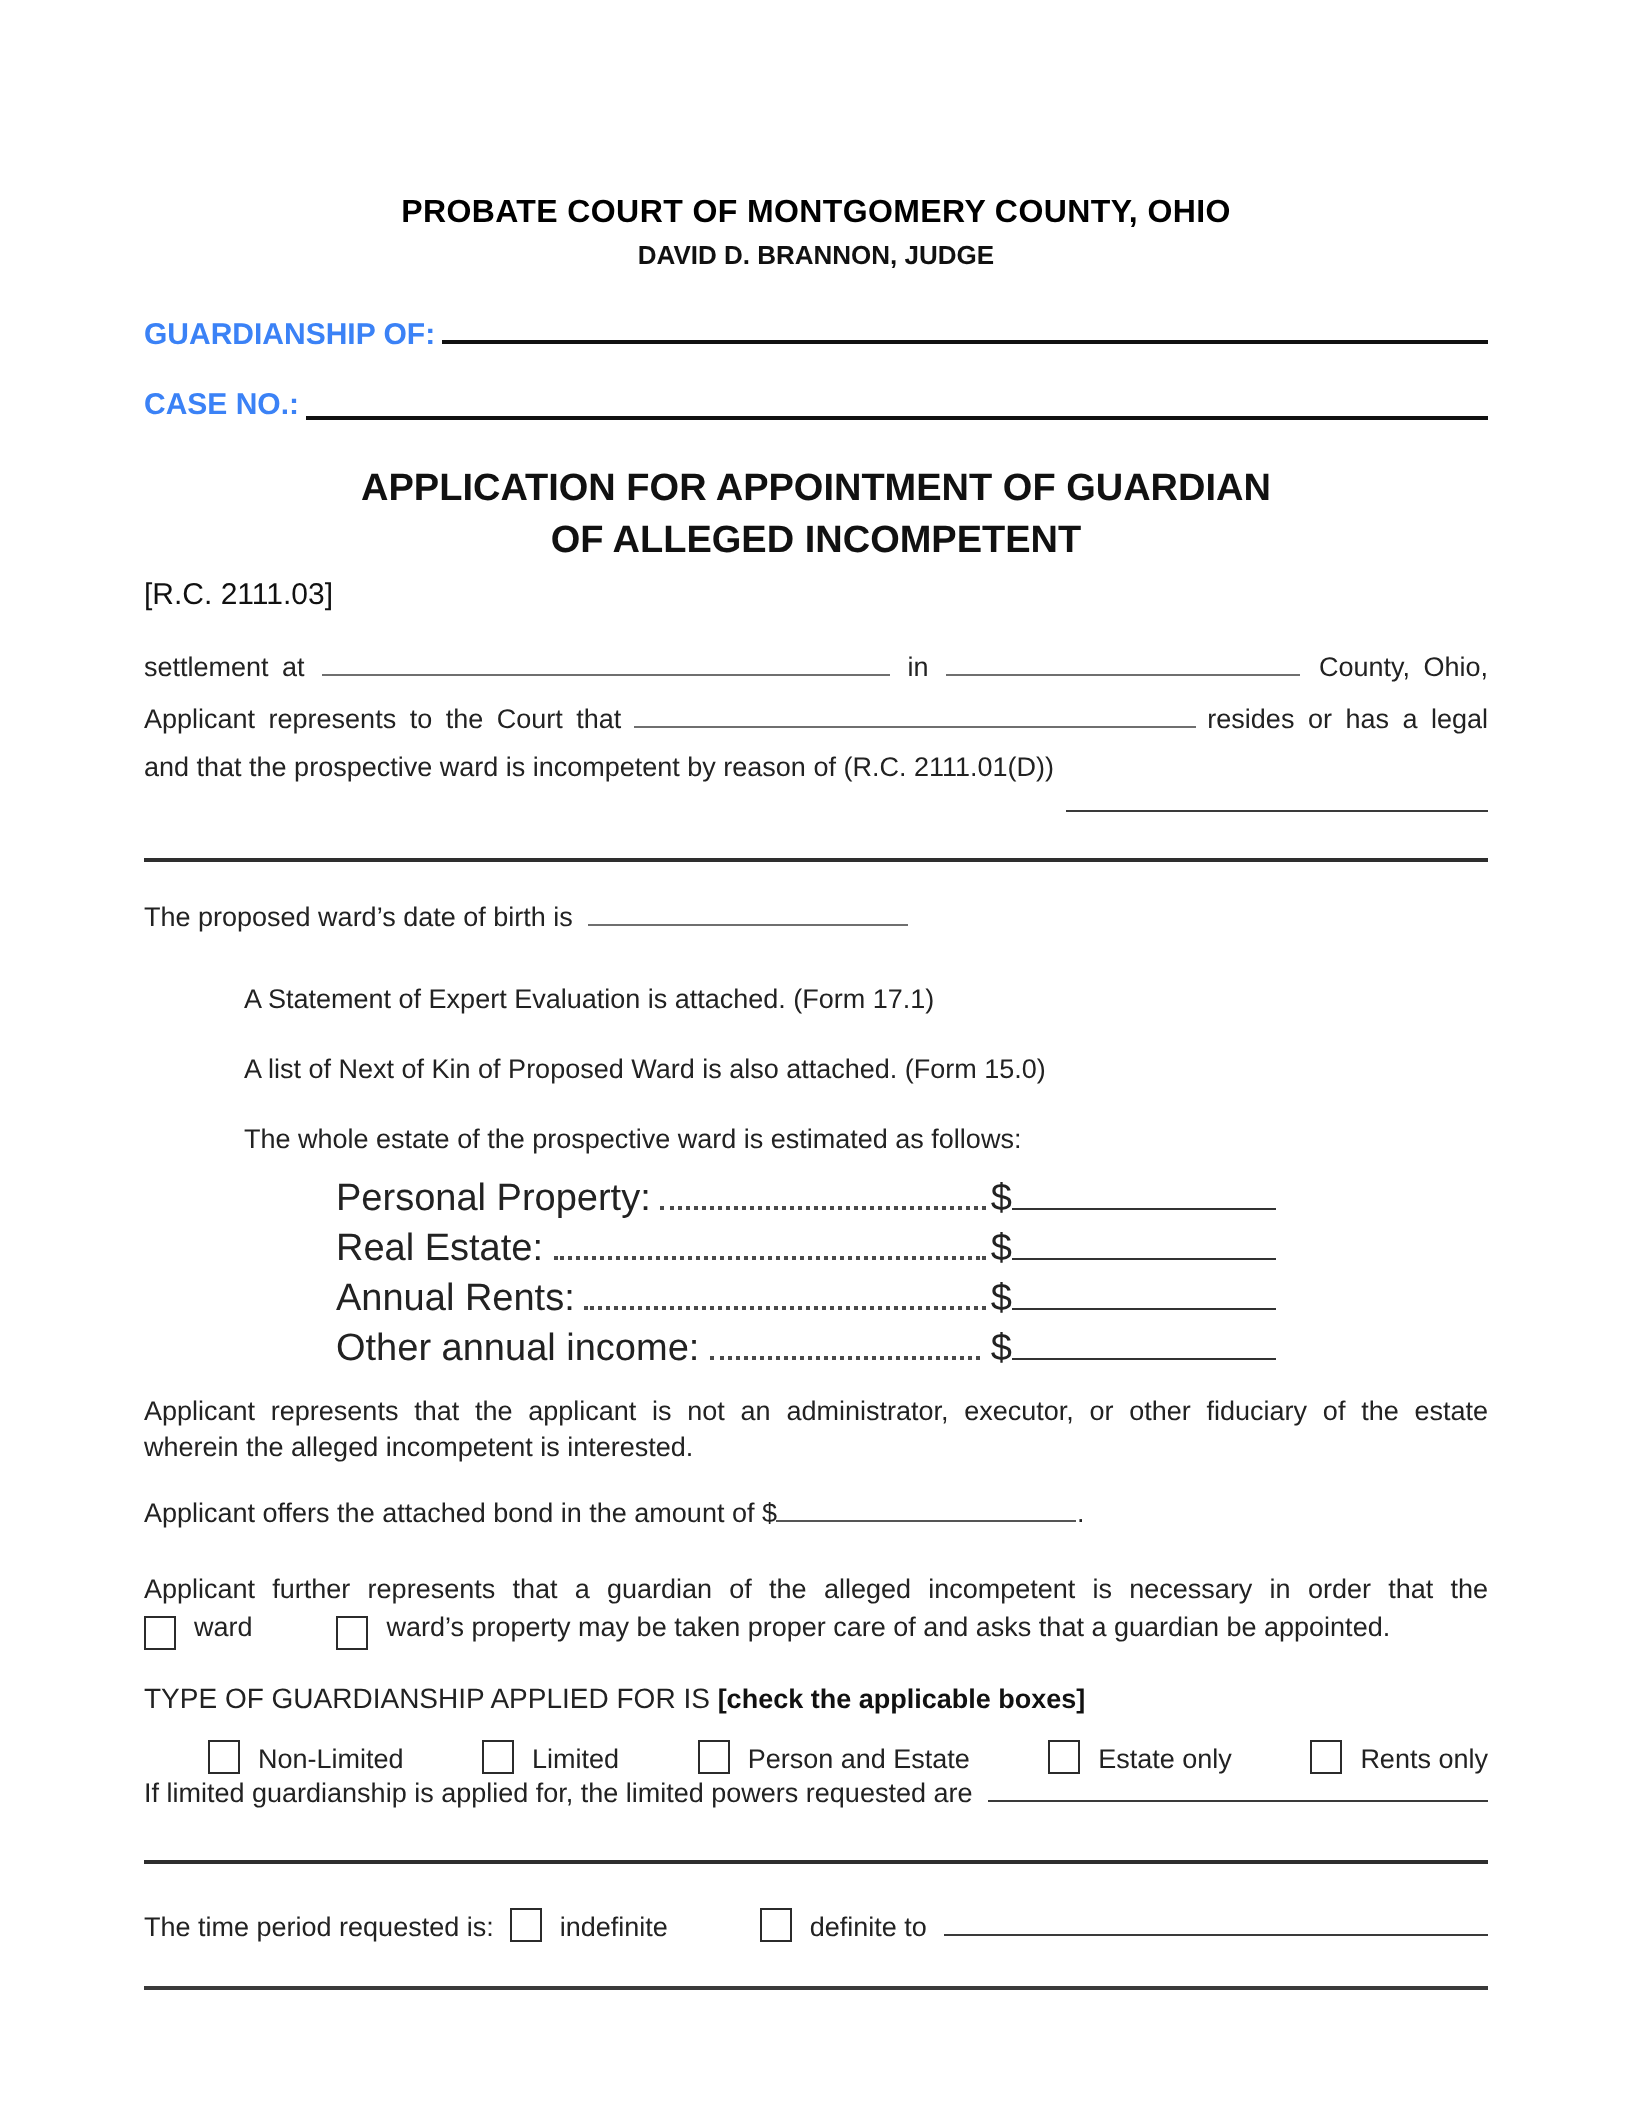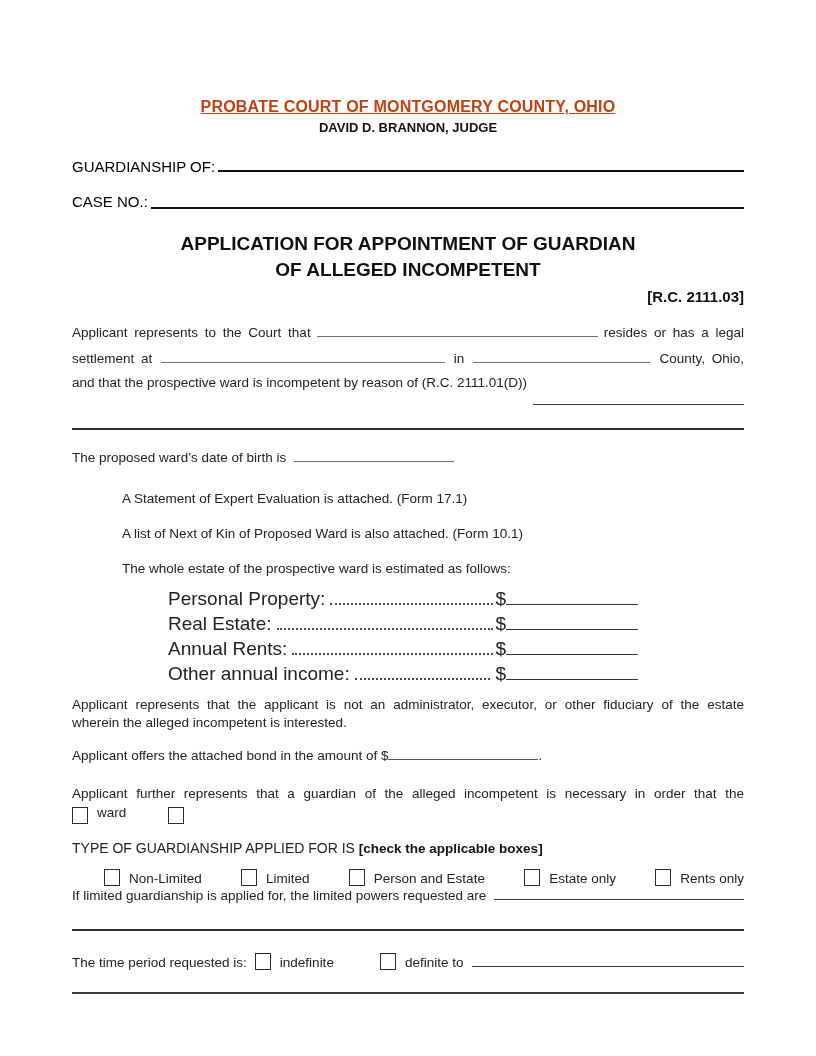--- a/index.html
+++ b/index.html
@@ -10,41 +10,41 @@
     color: #1c1c1c;
     overflow: hidden;
   }
   .page {
     width: 816px; height: 1056px;
     padding: 97px 72px 0 72px;
   }
   
   .court-title {
     text-align: center; font-weight: bold; font-size: 16px;
-    letter-spacing: 0.2px; line-height: 19px; color: #c2410c; text-decoration: underline;
+    letter-spacing: 0.2px; line-height: 19px; color: #000000;
   }
   .judge-line {
     text-align: center; font-weight: bold; font-size: 13px;
     line-height: 16px; margin-top: 4px; color: #111;
   }
   .case-row {
     display: flex; align-items: baseline; margin-top: 21px;
-    font-weight: normal; font-size: 15px; color: #000000;
+    font-weight: bold; font-size: 15px; color: #3b82f6;
   }
   .case-row .fill {
     flex: 1; height: 15px; border-bottom: 2.4px solid #111; margin-left: 3px;
   }
   .case-row.second { margin-top: 18px; align-items: center; }
   
   .main-title {
     text-align: center; font-weight: bold; font-size: 19px;
     line-height: 26px; margin-top: 21px; color: #111;
   }
   .rc-line {
-    text-align: right; font-weight: bold; font-size: 15px;
+    text-align: left; font-weight: normal; font-size: 15px;
     line-height: 22px; margin-top: 3px; color: #111;
   }
   
   .body-fs { font-size: 13.5px; color: #222; }
   .fline {
     display: flex; align-items: baseline; height: 26px;
     font-size: 13.5px; color: #222;
   }
   .fline.sp { word-spacing: 3px; }
   .blank {
@@ -121,52 +121,52 @@
     <span>CASE NO.:</span>
     <span class="fill"></span>
   </div>
 
   <div class="main-title">APPLICATION FOR APPOINTMENT OF GUARDIAN</div>
   <div class="main-title" style="margin-top:0">OF ALLEGED INCOMPETENT</div>
   <div class="rc-line">[R.C. 2111.03]</div>
 
   <div class="para1">
     <div class="fline sp">
+      <span>settlement at</span>
+      <span class="gap-m"></span>
+      <span class="blank grow" style="flex:1.6"></span>
+      <span class="gap-m"></span>
+      <span>in</span>
+      <span class="gap-m"></span>
+      <span class="blank grow"></span>
+      <span class="gap-m"></span>
+      <span>County, Ohio,</span>
+    </div>
+    <div class="fline sp">
       <span>Applicant represents to the Court that</span>
       <span class="gap-s"></span>
       <span class="blank grow"></span>
       <span class="gap-s"></span>
       <span>resides or has a legal</span>
     </div>
-    <div class="fline sp">
-      <span>settlement at</span>
-      <span class="gap-m"></span>
-      <span class="blank grow" style="flex:1.6"></span>
-      <span class="gap-m"></span>
-      <span>in</span>
-      <span class="gap-m"></span>
-      <span class="blank grow"></span>
-      <span class="gap-m"></span>
-      <span>County, Ohio,</span>
-    </div>
     <div class="fline">
       <span>and that the prospective ward is incompetent by reason of (R.C. 2111.01(D))</span>
       <span class="gap-s"></span>
       <span class="blank grow dark" style="align-self:flex-end; margin-bottom:-4px;"></span>
     </div>
   </div>
   <div class="rule-line reason-cont"></div>
 
   <div class="fline dob-row">
     <span>The proposed ward’s date of birth is</span>
     <span class="blank"></span>
   </div>
 
   <div class="body-fs indent1 stmt first">A Statement of Expert Evaluation is attached. (Form 17.1)</div>
-  <div class="body-fs indent1 stmt">A list of Next of Kin of Proposed Ward is also attached. (Form 10.1)</div>
+  <div class="body-fs indent1 stmt">A list of Next of Kin of Proposed Ward is also attached. (Form 15.0)</div>
   <div class="body-fs indent1 stmt">The whole estate of the prospective ward is estimated as follows:</div>
 
   <div class="estate-table">
     <div class="estate-row">
       <span>Personal Property:</span>
       <span class="leader"></span>
       <span>$</span>
       <span class="amount-blank"></span>
     </div>
     <div class="estate-row">
@@ -199,20 +199,21 @@
     <span class="blank"></span>
     <span>.</span>
   </div>
 
   <div class="jpara further">
     <div class="just">Applicant further represents that a guardian of the alleged incompetent is necessary in order that the</div>
     <div class="cb-line">
       <span class="cb"></span>
       <span class="lbl">ward</span>
       <span class="cb cb2"></span>
+      <span class="lbl">ward’s property may be taken proper care of and asks that a guardian be appointed.</span>
     </div>
   </div>
 
   <div class="type-head"><span>TYPE OF GUARDIANSHIP APPLIED FOR IS </span><b>[check the applicable boxes]</b></div>
 
   <div class="opt-row">
     <span class="opt">
       <span class="cb"></span>
       <span class="lbl">Non-Limited</span>
     </span>

